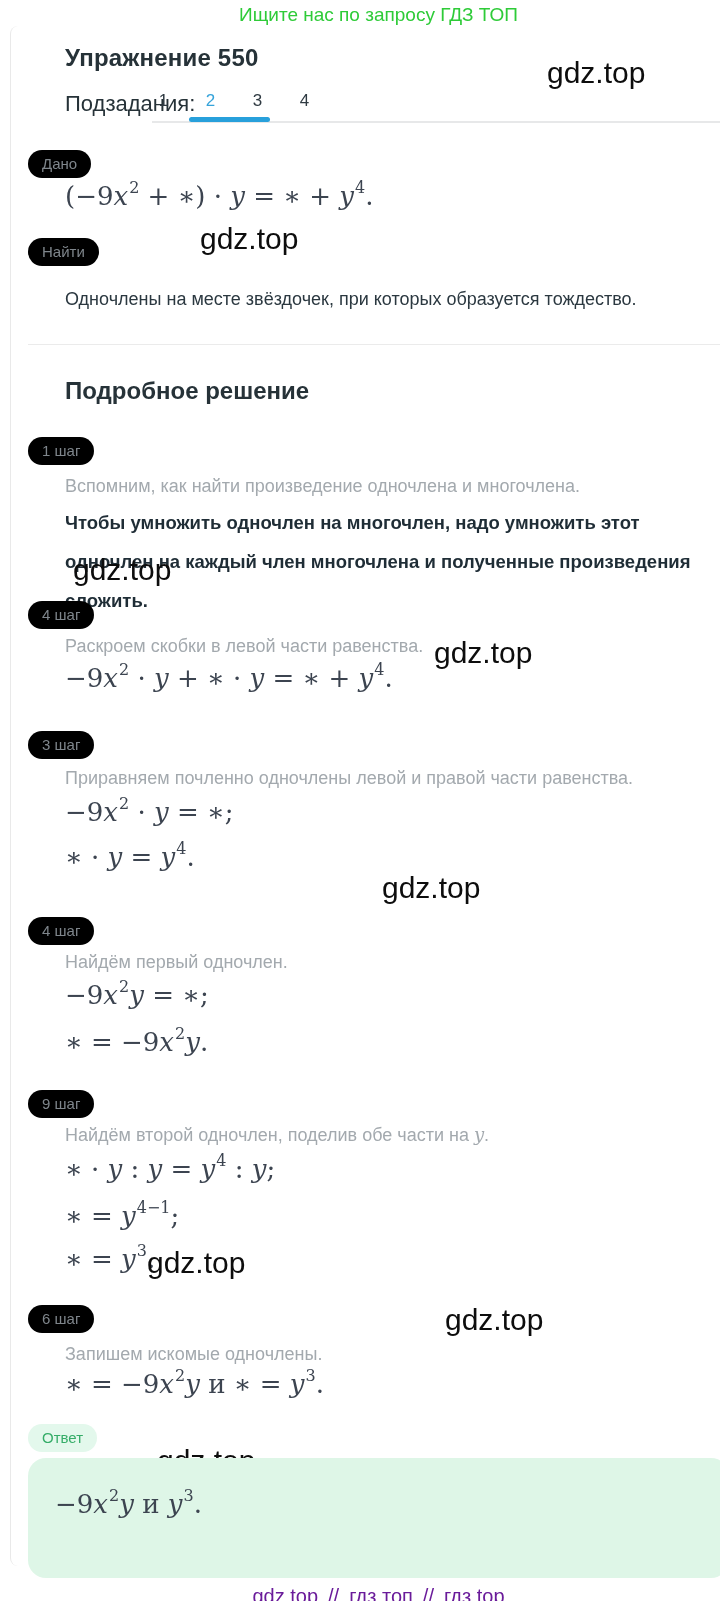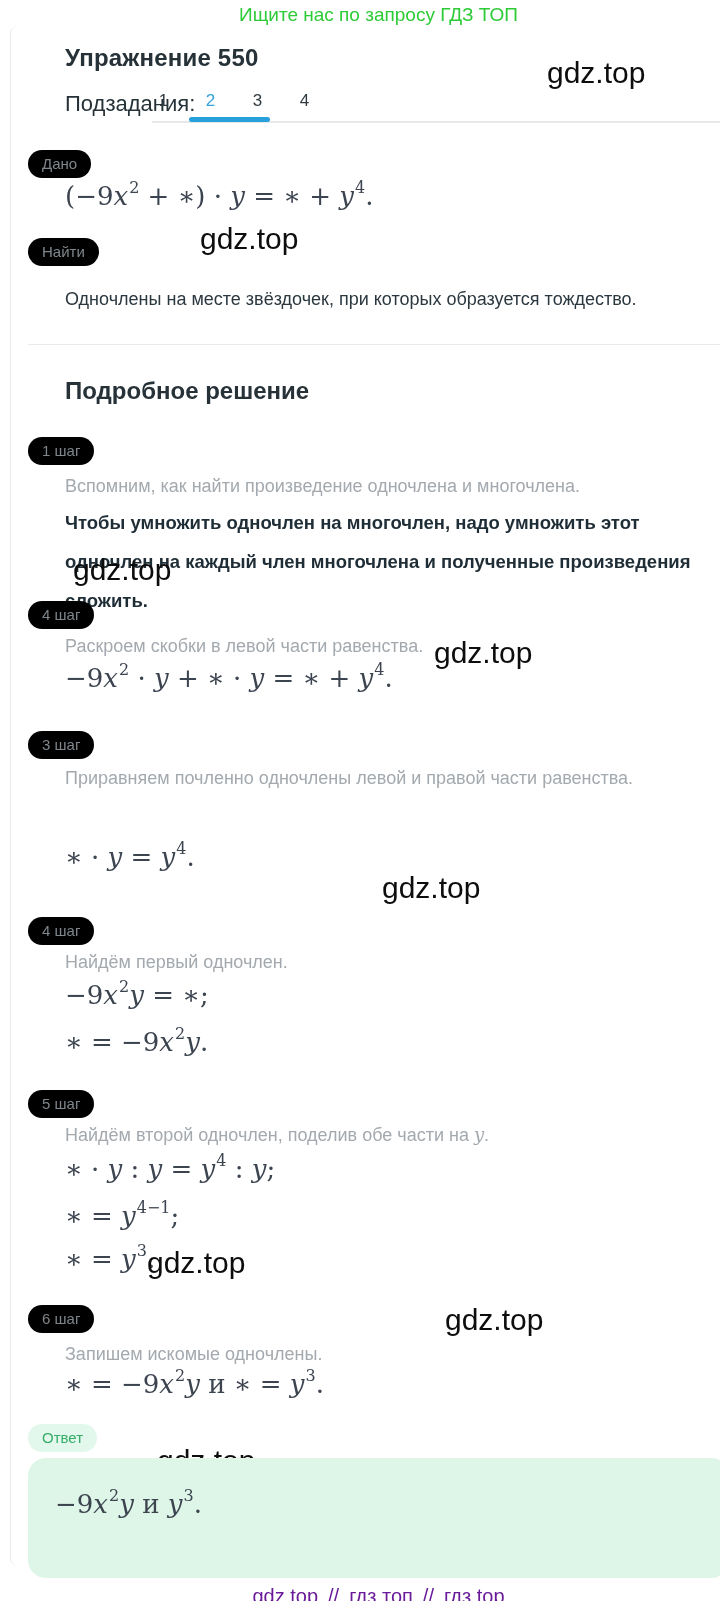--- a/index.html
+++ b/index.html
@@ -115,29 +115,30 @@
   <div class="note abs" style="top:503px">Чтобы умножить одночлен на многочлен, надо умножить этот одночлен на каждый член многочлена и полученные произведения сложить.</div>
   <span class="wm abs" style="left:36px;top:553px">gdz.top</span>
 
   <span class="pill abs" style="top:601px">4 шаг</span>
   <div class="desc abs" style="top:634px">Раскроем скобки в левой части равенства.</div>
   <span class="wm abs" style="left:397px;top:636px">gdz.top</span>
   <div class="formula abs" style="top:662px">−9<i>x</i><sup>2</sup> · <i>y</i> + ∗ · <i>y</i> = ∗ + <i>y</i><sup>4</sup>.</div>
 
   <span class="pill abs" style="top:731px">3 шаг</span>
   <div class="desc abs" style="top:766px">Приравняем почленно одночлены левой и правой части равенства.</div>
+  <div class="formula abs" style="top:796px">−9<i>x</i><sup>2</sup> · <i>y</i> = ∗;</div>
   <div class="formula abs" style="top:841px">∗ · <i>y</i> = <i>y</i><sup>4</sup>.</div>
   <span class="wm abs" style="left:345px;top:871px">gdz.top</span>
 
   <span class="pill abs" style="top:917px">4 шаг</span>
   <div class="desc abs" style="top:950px">Найдём первый одночлен.</div>
   <div class="formula abs" style="top:979px">−9<i>x</i><sup>2</sup><i>y</i> = ∗;</div>
   <div class="formula abs" style="top:1026px">∗ = −9<i>x</i><sup>2</sup><i>y</i>.</div>
 
-  <span class="pill abs" style="top:1090px">5 шаг</span>
+  <span class="pill abs" style="top:1090px">9 шаг</span>
   <div class="desc abs" style="top:1123px">Найдём второй одночлен, поделив обе части на <i>y</i>.</div>
   <div class="formula abs" style="top:1153px">∗ · <i>y</i> : <i>y</i> = <i>y</i><sup>4</sup> : <i>y</i>;</div>
   <div class="formula abs" style="top:1200px">∗ = <i>y</i><sup>4−1</sup>;</div>
   <div class="formula abs" style="top:1243px">∗ = <i>y</i><sup>3</sup>.</div>
   <span class="wm abs" style="left:110px;top:1246px">gdz.top</span>
 
   <span class="pill abs" style="top:1305px">6 шаг</span>
   <span class="wm abs" style="left:408px;top:1303px">gdz.top</span>
   <div class="desc abs" style="top:1342px">Запишем искомые одночлены.</div>
   <div class="formula abs" style="top:1368px">∗ = −9<i>x</i><sup>2</sup><i>y</i> и ∗ = <i>y</i><sup>3</sup>.</div>

